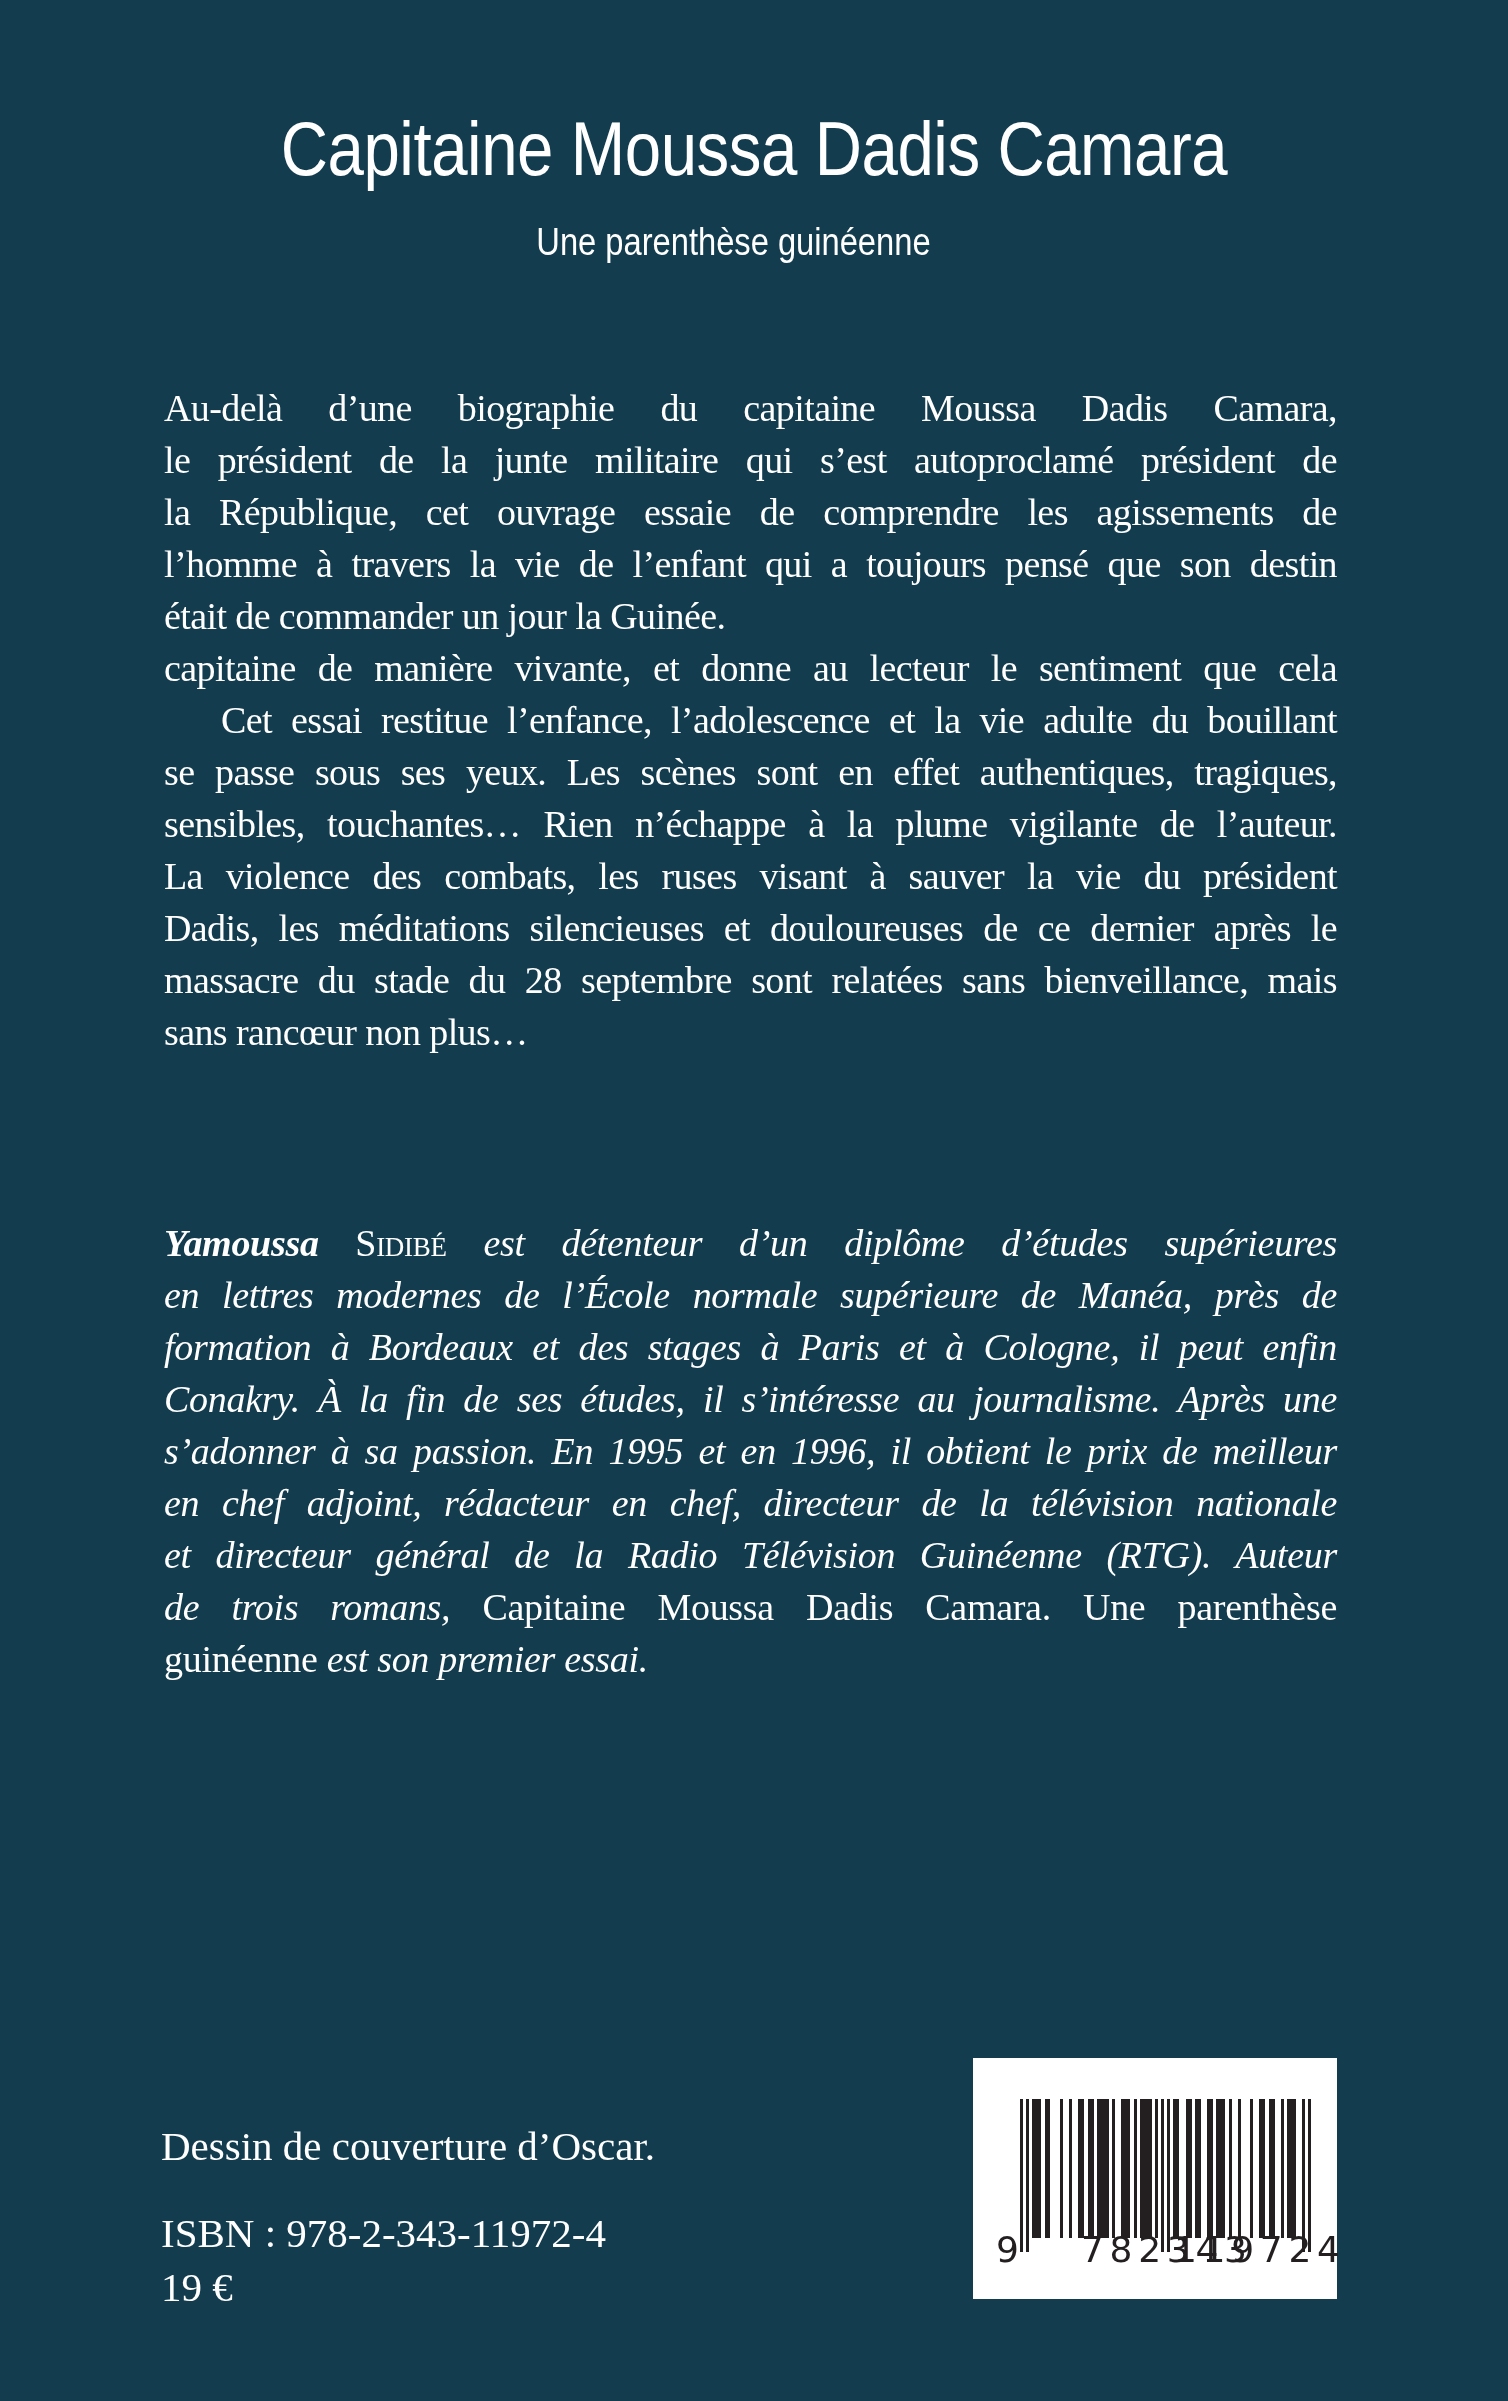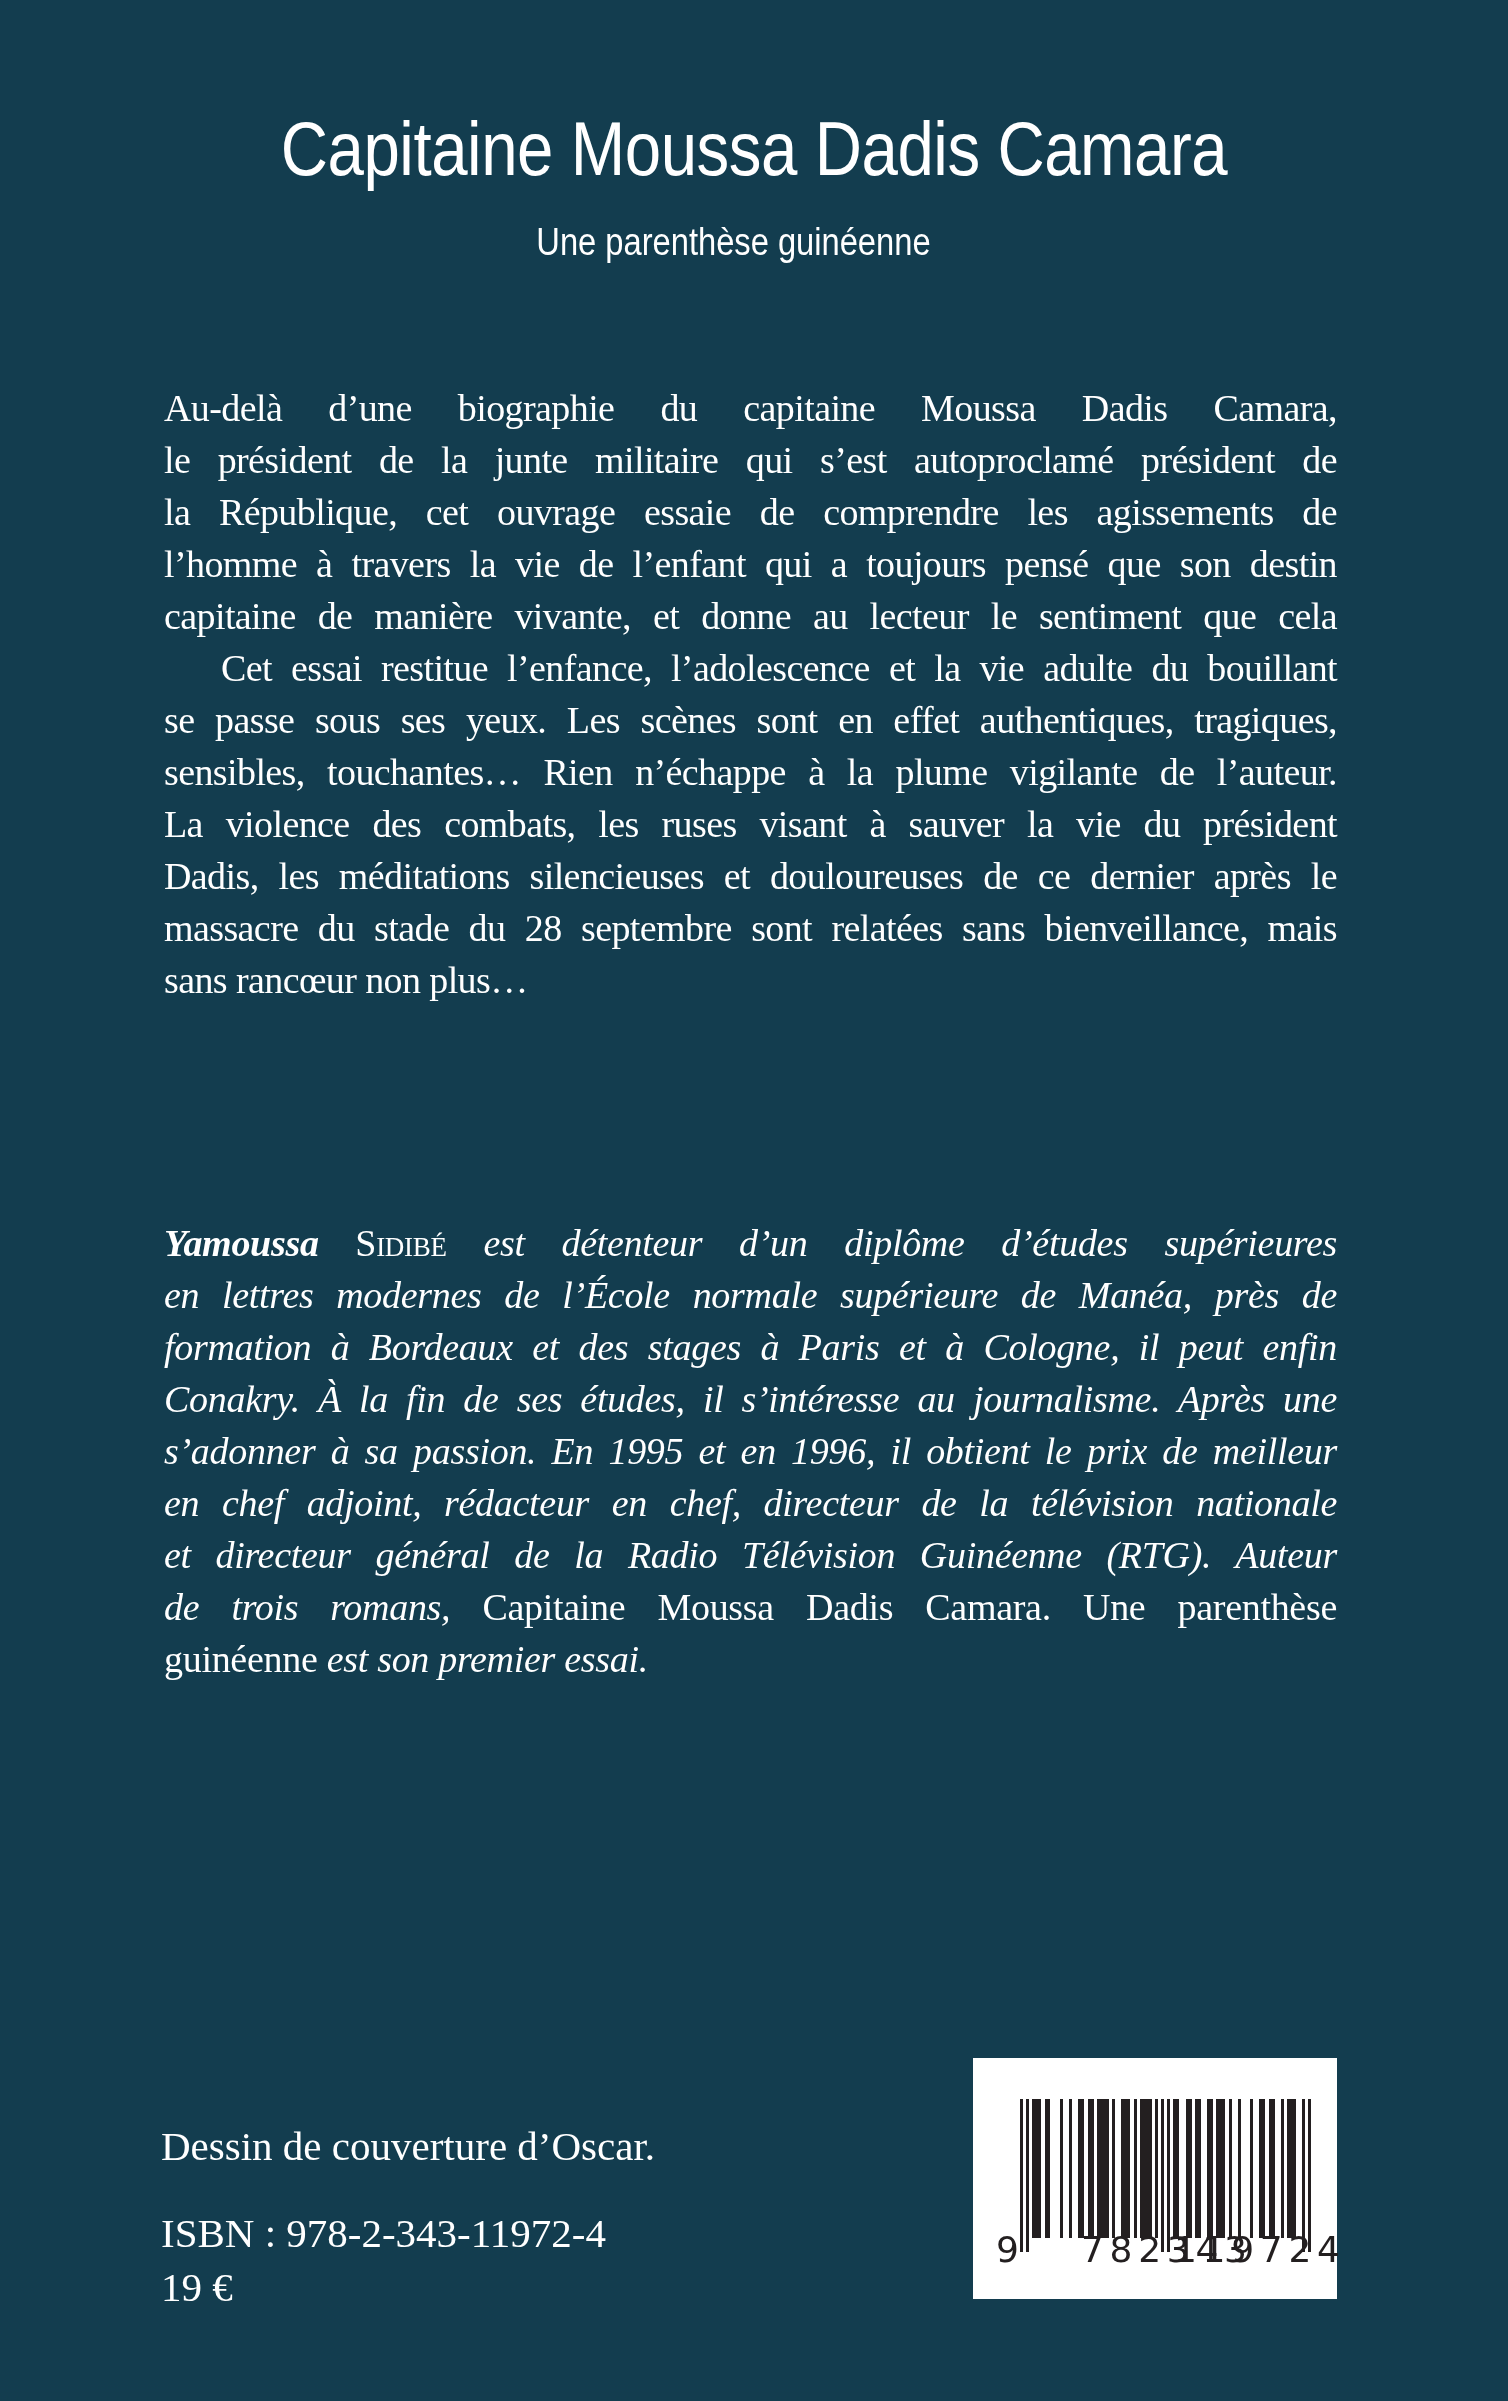--- a/index.html
+++ b/index.html
@@ -72,20 +72,21 @@
 <body>
 
 <h1 class="title">Capitaine Moussa Dadis Camara</h1>
 <h2 class="subtitle">Une parenthèse guinéenne</h2>
 
 <div class="block blurb" style="top:382px;">
   <div class="line">Au-delà d’une biographie du capitaine Moussa Dadis Camara,</div>
   <div class="line">le président de la junte militaire qui s’est autoproclamé président de</div>
   <div class="line">la République, cet ouvrage essaie de comprendre les agissements de</div>
   <div class="line">l’homme à travers la vie de l’enfant qui a toujours pensé que son destin</div>
+  <div class="line last">était de commander un jour la Guinée.</div>
   <div class="line">capitaine de manière vivante, et donne au lecteur le sentiment que cela</div>
   <div class="line indent">Cet essai restitue l’enfance, l’adolescence et la vie adulte du bouillant</div>
   <div class="line">se passe sous ses yeux. Les scènes sont en effet authentiques, tragiques,</div>
   <div class="line">sensibles, touchantes… Rien n’échappe à la plume vigilante de l’auteur.</div>
   <div class="line">La violence des combats, les ruses visant à sauver la vie du président</div>
   <div class="line">Dadis, les méditations silencieuses et douloureuses de ce dernier après le</div>
   <div class="line">massacre du stade du 28 septembre sont relatées sans bienveillance, mais</div>
   <div class="line last">sans rancœur non plus…</div>
 </div>
 

